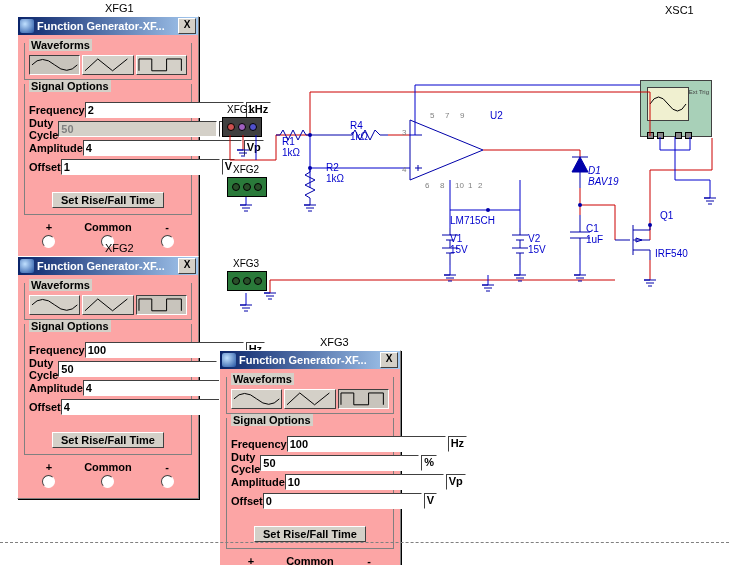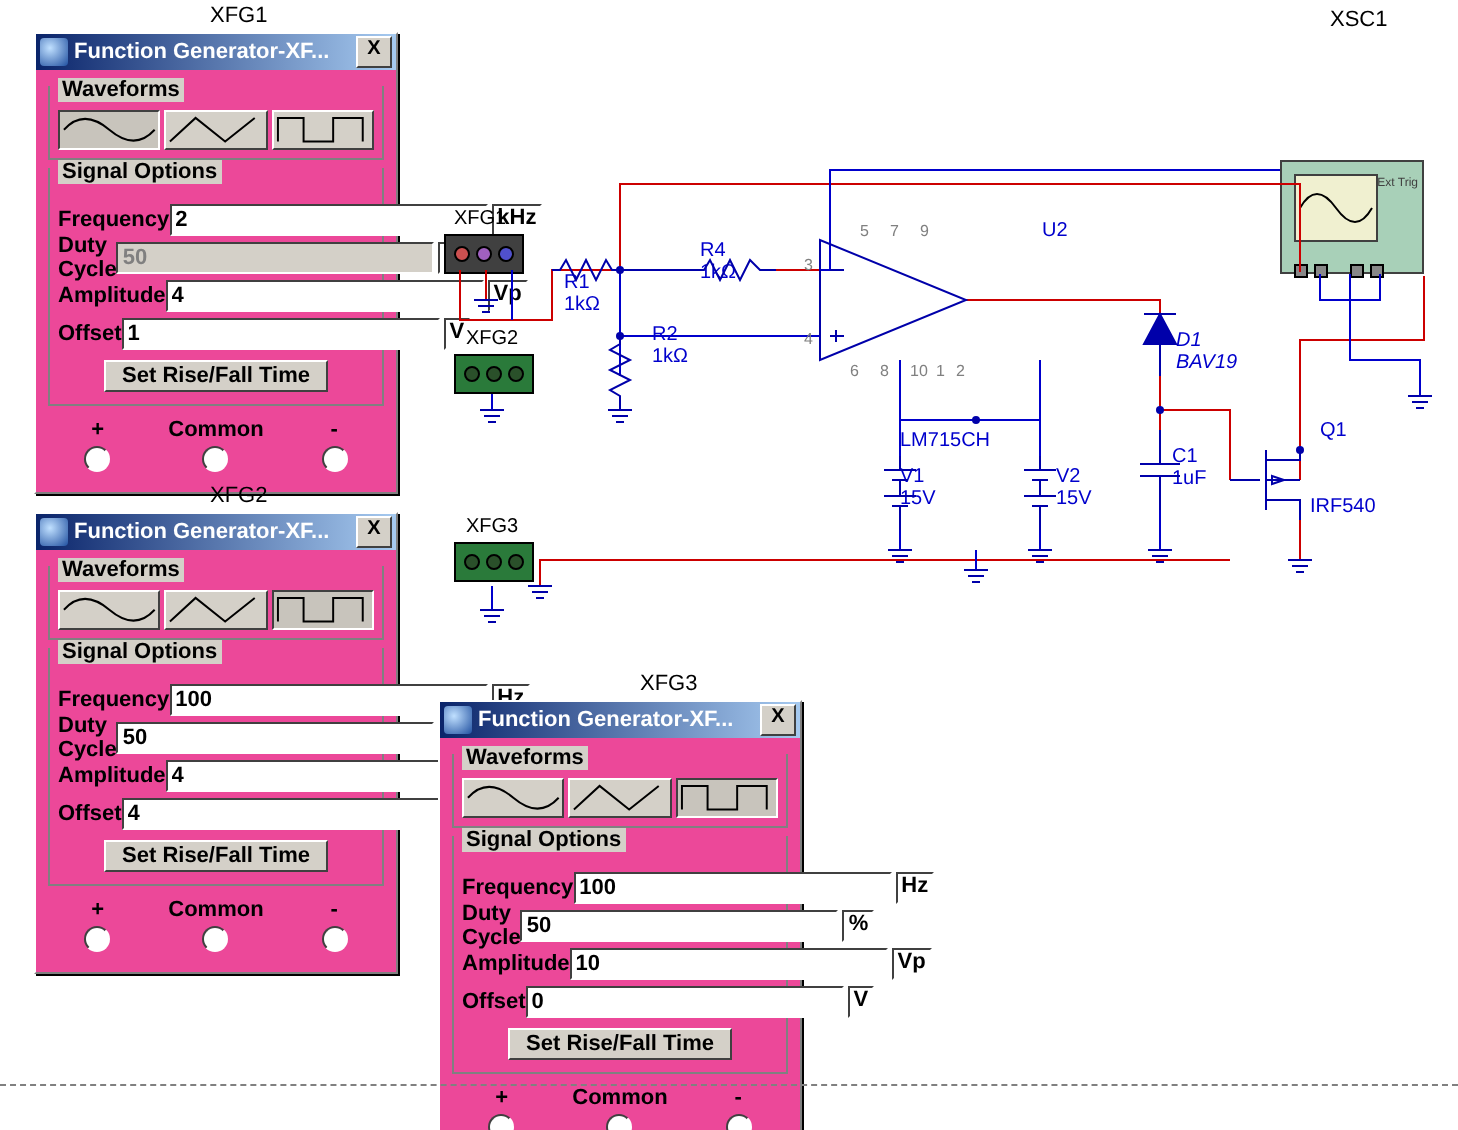--- a/index.html
+++ b/index.html
@@ -8,21 +8,21 @@
     font-family: "MS Sans Serif", Tahoma, sans-serif;
     font-size: 11px;
     background: #ffffff;
     width: 729px;
     height: 565px;
     position: relative;
     overflow: hidden;
   }
   .fg-window {
     position: absolute;
-    background: #ec4899;
+    background: #fca5a5;
     border: 1px solid #808080;
     border-top-color: #ffffff;
     border-left-color: #ffffff;
     width: 180px;
     box-shadow: 1px 1px 0 #000;
   }
   .fg-titlebar {
     display: flex;
     align-items: center;
     height: 18px;
@@ -107,21 +107,21 @@
     border-left-color:#404040;
     border-right-color:#fff;
     border-bottom-color:#fff;
     background:#fff;
     height:14px;
     padding:0 2px;
     margin-left:2px;
   }
   .btn {
     display:block;
-    margin:4px auto 2px auto;
+    margin:16px auto 2px auto;
     padding:1px 8px;
     border:1px solid #fff;
     border-right-color:#404040;
     border-bottom-color:#404040;
     background:#d4d0c8;
     cursor:pointer;
     font:inherit;
   }
   .footer-row { display:flex; justify-content:space-around; padding:2px 4px 4px 4px; font-size:11px;}
   .footer-col { display:flex; flex-direction:column; align-items:center; gap:2px; }
@@ -386,21 +386,21 @@
   <div class="comp-label" style="left:23px; top:84px; color:#000;">XFG2</div>
   <div class="comp-label" style="left:23px; top:178px; color:#000;">XFG3</div>
   <div class="label-above" style="left:455px; top:-76px;">XSC1</div>
 
   <div class="comp-label" style="left:72px; top:56px;">R1
 1kΩ</div>
   <div class="comp-label" style="left:116px; top:82px;">R2
 1kΩ</div>
   <div class="comp-label" style="left:140px; top:40px;">R4
 1kΩ</div>
-  <div class="comp-label" style="left:280px; top:30px;margin-left:31px;">U2</div>
+  <div class="comp-label" style="left:280px; top:30px;">U2</div>
   <div class="comp-label" style="left:240px; top:135px;">LM715CH</div>
   <div class="comp-label" style="left:240px; top:153px;">V1
 15V</div>
   <div class="comp-label" style="left:318px; top:153px;">V2
 15V</div>
   <div class="comp-label" style="left:378px; top:85px;font-style:italic;">D1
 BAV19</div>
   <div class="comp-label" style="left:376px; top:143px;">C1
 1uF</div>
   <div class="comp-label" style="left:450px; top:130px;">Q1</div>

